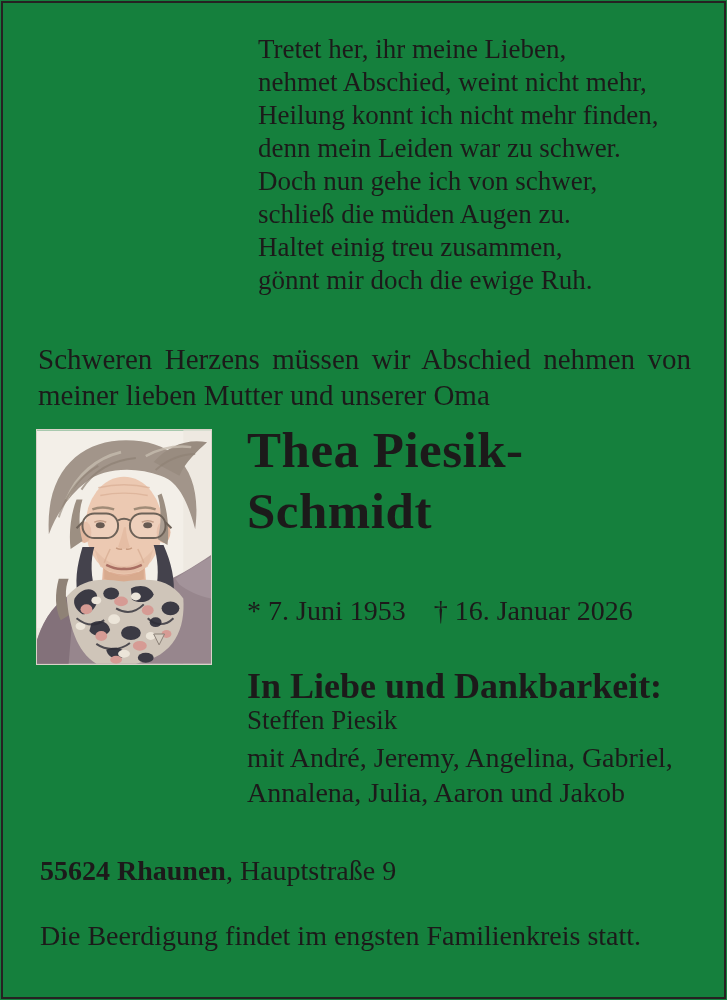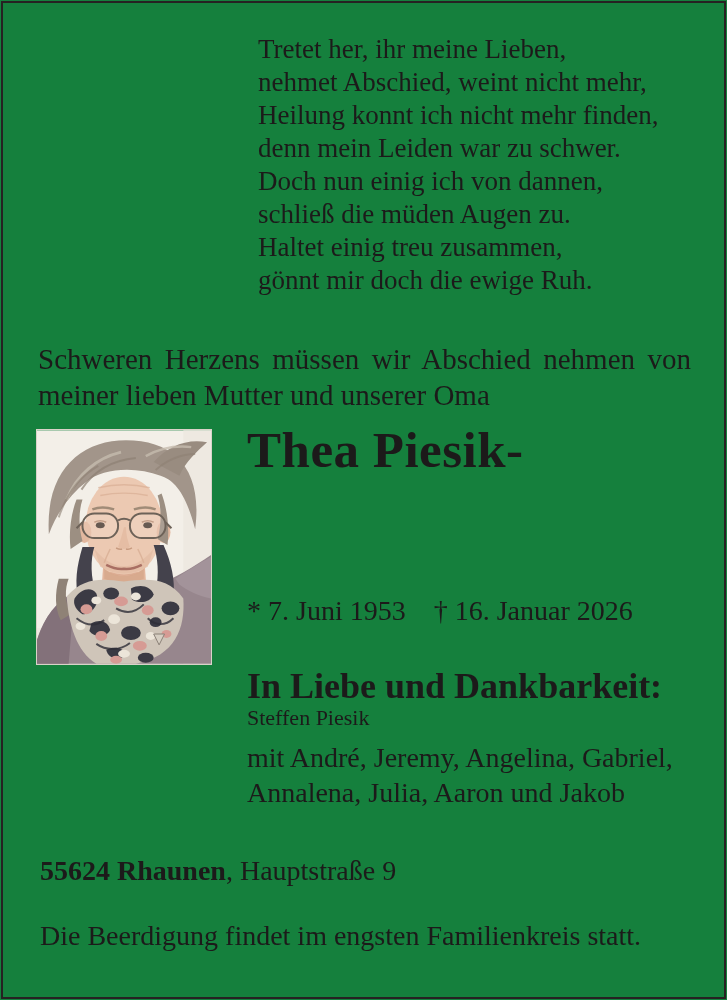--- a/index.html
+++ b/index.html
@@ -78,21 +78,21 @@
     left: 247px;
     top: 665px;
     font-size: 36px;
     font-weight: bold;
     white-space: nowrap;
   }
   .mourner-main {
     position: absolute;
     left: 247px;
     top: 705px;
-    font-size: 22px;
+    font-size: 27px;
     white-space: nowrap;
   }
   .mourner-family {
     position: absolute;
     left: 247px;
     top: 740px;
     font-size: 28px;
     line-height: 35px;
     white-space: nowrap;
   }
@@ -116,21 +116,21 @@
 <body>
 
 <div class="card">
   <div class="frame"></div>
 
   <div class="poem">
     <div class="poem-line">Tretet her, ihr meine Lieben,</div>
     <div class="poem-line">nehmet Abschied, weint nicht mehr,</div>
     <div class="poem-line">Heilung konnt ich nicht mehr finden,</div>
     <div class="poem-line">denn mein Leiden war zu schwer.</div>
-    <div class="poem-line">Doch nun einig ich von dannen,</div>
+    <div class="poem-line">Doch nun gehe ich von schwer,</div>
     <div class="poem-line">schließ die müden Augen zu.</div>
     <div class="poem-line">Haltet einig treu zusammen,</div>
     <div class="poem-line">gönnt mir doch die ewige Ruh.</div>
   </div>
 
   <div class="intro">Schweren Herzens müssen wir Abschied nehmen von meiner lieben Mutter und unserer Oma</div>
 
   <div class="photo">
     <svg viewBox="0 0 176 236" xmlns="http://www.w3.org/2000/svg">
       <rect width="176" height="236" fill="#f3efe8"></rect>
@@ -231,20 +231,21 @@
         <path d="M60,216 C70,223 84,223 94,215"></path>
         <path d="M112,190 C120,198 130,198 138,190"></path>
       </g>
 
       <path d="M118,206 L129,206 L123.5,217 Z" fill="#d6cec2" stroke="#8a8076" stroke-width="1"></path>
     </svg>
   </div>
 
   <div class="name">
     <div>Thea Piesik-</div>
+    <div>Schmidt</div>
   </div>
 
 
   <div class="dates">
     <span class="birth">* 7. Juni 1953</span><span class="death">† 16. Januar 2026</span>
   </div>
 
   <div class="mourners-heading">In Liebe und Dankbarkeit:</div>
 
   <div class="mourner-main">Steffen Piesik</div>

